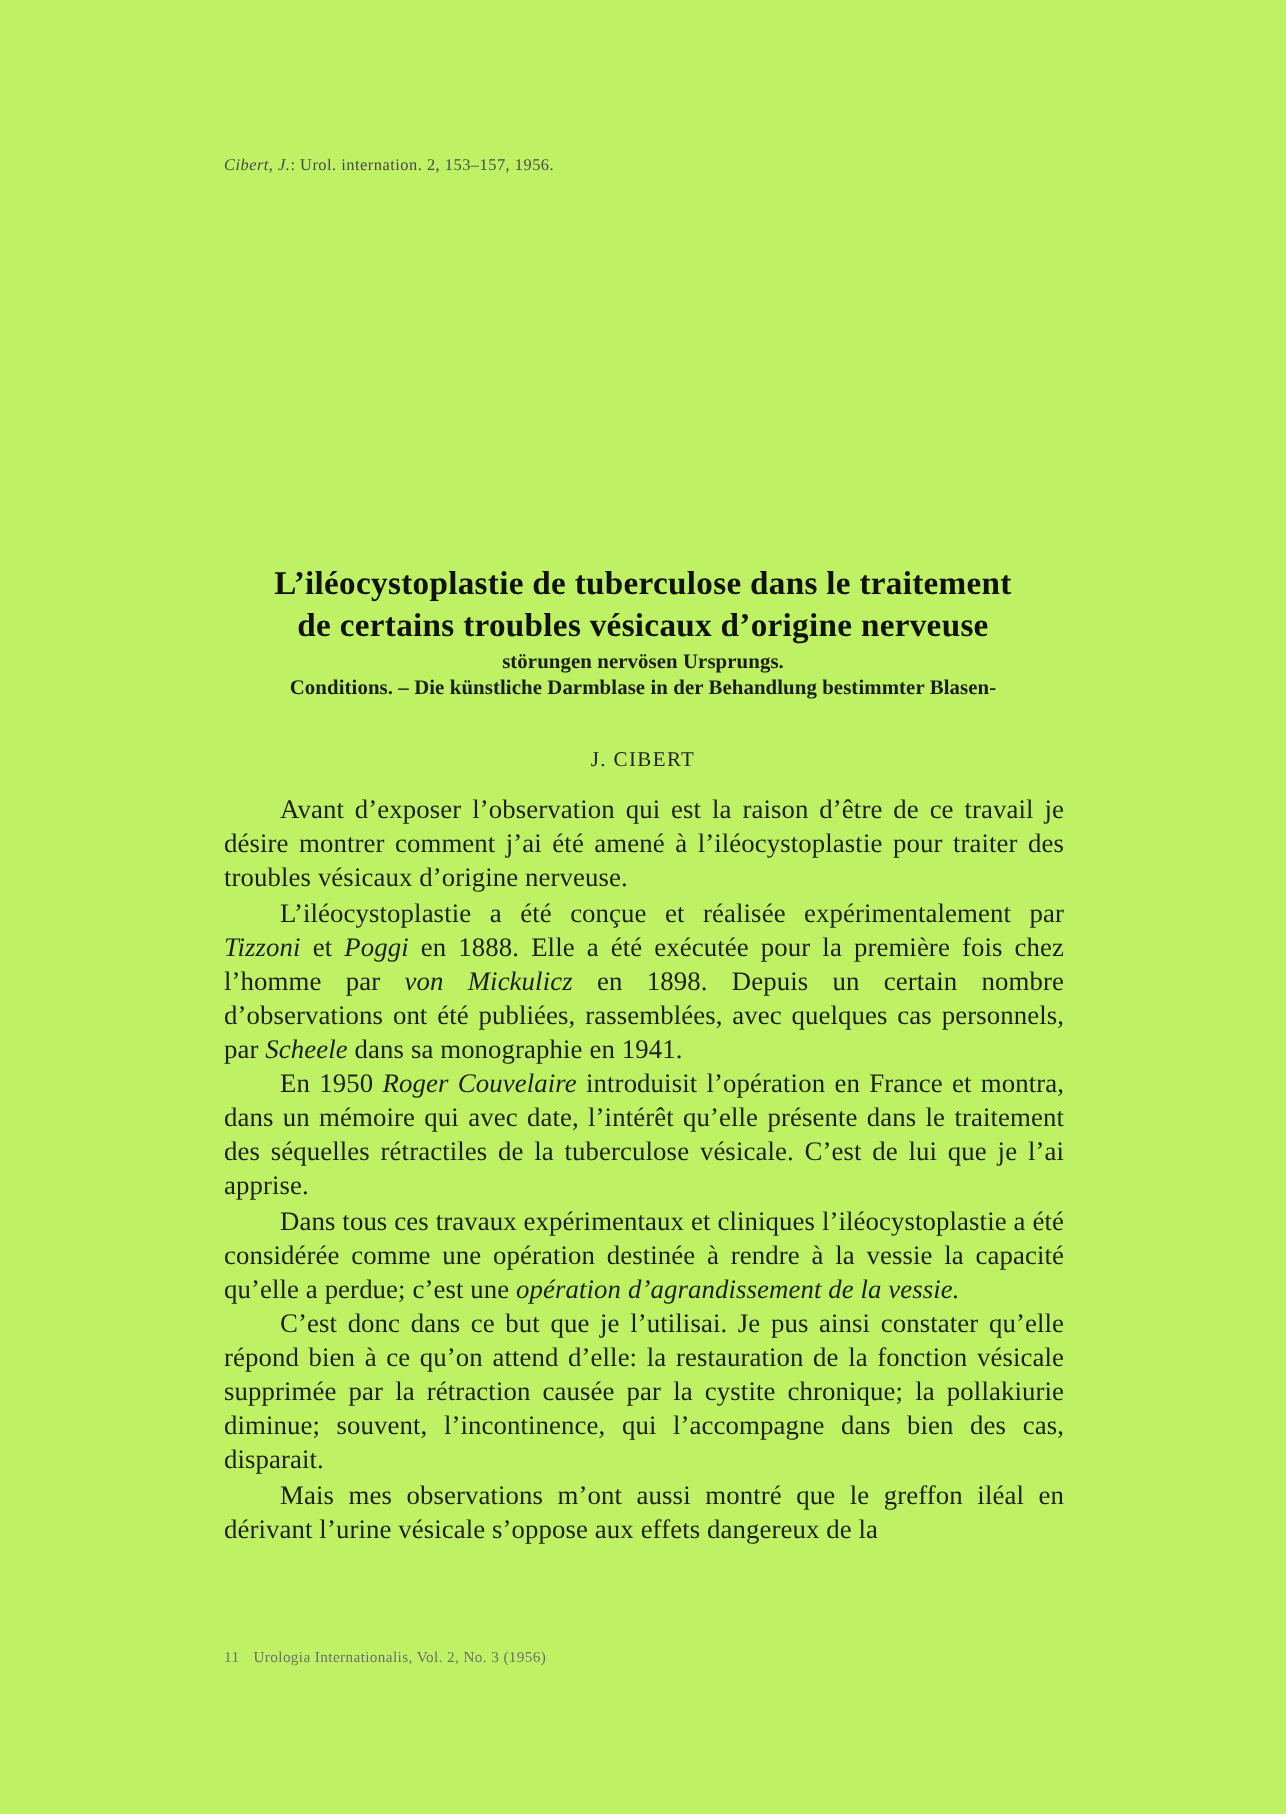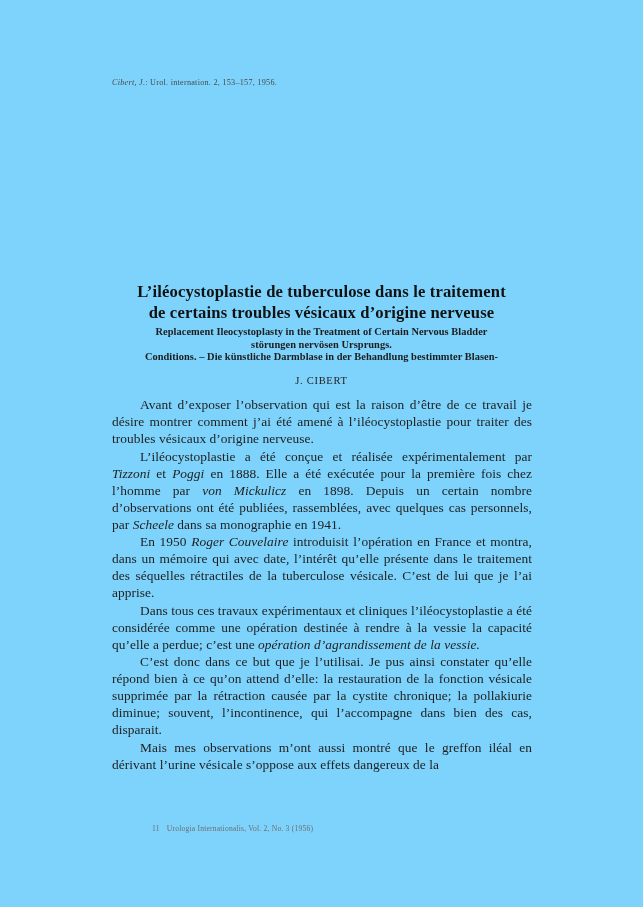--- a/index.html
+++ b/index.html
@@ -12,21 +12,21 @@
     background: #ffffff;
     font-family: "Liberation Serif", serif;
     color: #1a1a1a;
     overflow: hidden;
   }
 
   .page {
     position: relative;
     width: 643px;
     height: 907px;
-    background: #7dd3fc;
+    background: #bef264;
     box-sizing: border-box;
   }
 
   
   .citation {
     position: absolute;
     left: 112px;
     top: 78px;
     font-size: 8.2px;
     letter-spacing: 0.25px;
@@ -119,40 +119,38 @@
     position: absolute;
     left: 112px;
     top: 824px;
     font-size: 7.6px;
     color: #6e6e6e;
     letter-spacing: 0.2px;
     white-space: nowrap;
   }
   .footer .folio {
     margin-right: 7px;
-    margin-left: 40px;
   }
 </style>
 </head>
 <body>
 
 <div class="page">
 
   <div class="citation">
     <span class="name">Cibert, J.</span><span>: Urol. internation. 2, 153–157, 1956.</span>
   </div>
 
 
   <div class="title-block">
     <div class="title-line">L’iléocystoplastie de tuberculose dans le traitement</div>
     <div class="title-line">de certains troubles vésicaux d’origine nerveuse</div>
   </div>
 
   <div class="subtitle-block">
-    <div class="subtitle-line">Replacement Ileocystoplasty in the Treatment of Certain Nervous Bladder</div>
     <div class="subtitle-line">störungen nervösen Ursprungs.</div>
     <div class="subtitle-line">Conditions. – Die künstliche Darmblase in der Behandlung bestimmter Blasen-</div>
   </div>
 
   <div class="author">J. CIBERT</div>
 
   <div class="body-text">
       <p class="para"><span>Avant d’exposer l’observation qui est la raison d’être de ce travail je désire montrer comment j’ai été amené à l’iléocystoplastie pour traiter des troubles vésicaux d’origine nerveuse.</span></p>
       <p class="para"><span>L’iléocystoplastie a été conçue et réalisée expérimentalement par </span><i>Tizzoni</i><span> et </span><i>Poggi</i><span> en 1888. Elle a été exécutée pour la première fois chez l’homme par </span><i>von Mickulicz</i><span> en 1898. Depuis un certain nombre d’observations ont été publiées, rassemblées, avec quelques cas personnels, par </span><i>Scheele</i><span> dans sa monographie en 1941.</span></p>
       <p class="para"><span>En 1950 </span><i>Roger Couvelaire</i><span> introduisit l’opération en France et montra, dans un mémoire qui avec date, l’intérêt qu’elle présente dans le traitement des séquelles rétractiles de la tuberculose vésicale. C’est de lui que je l’ai apprise.</span></p>

